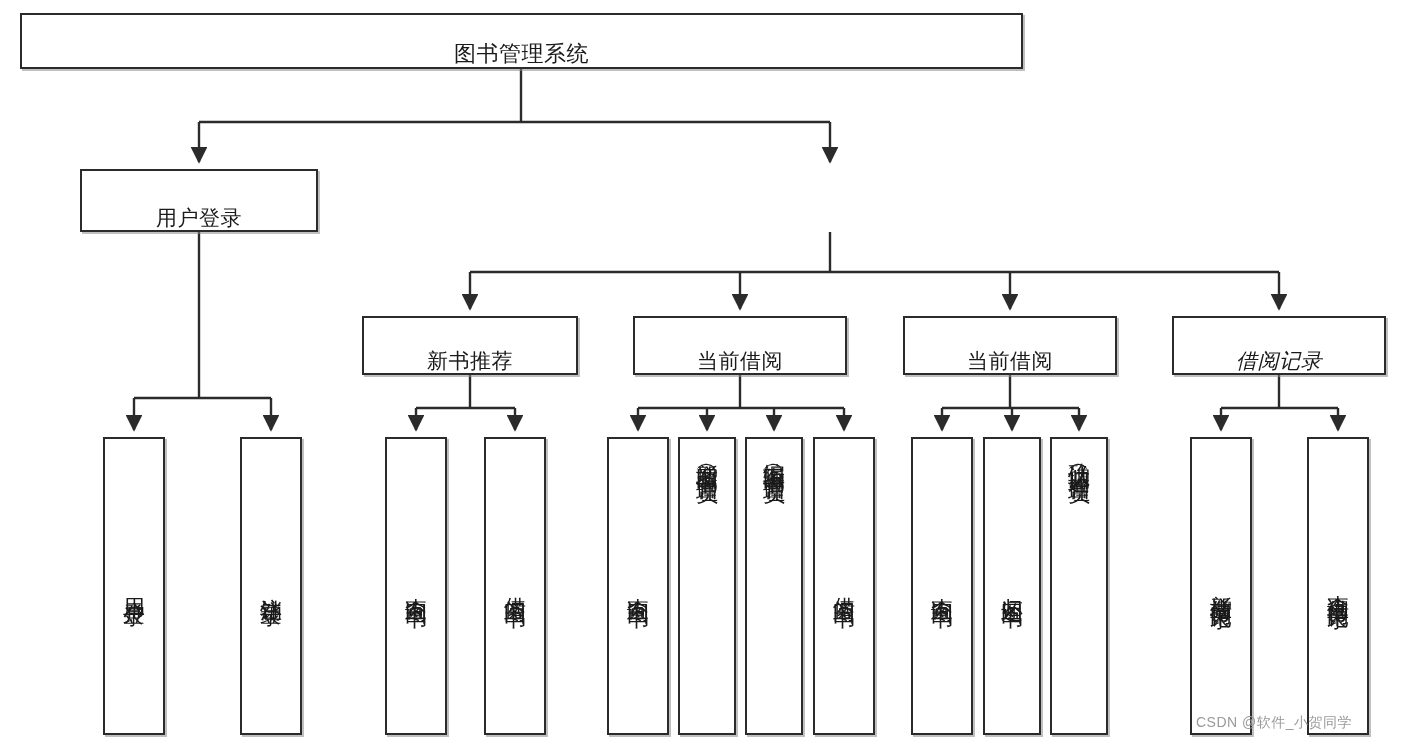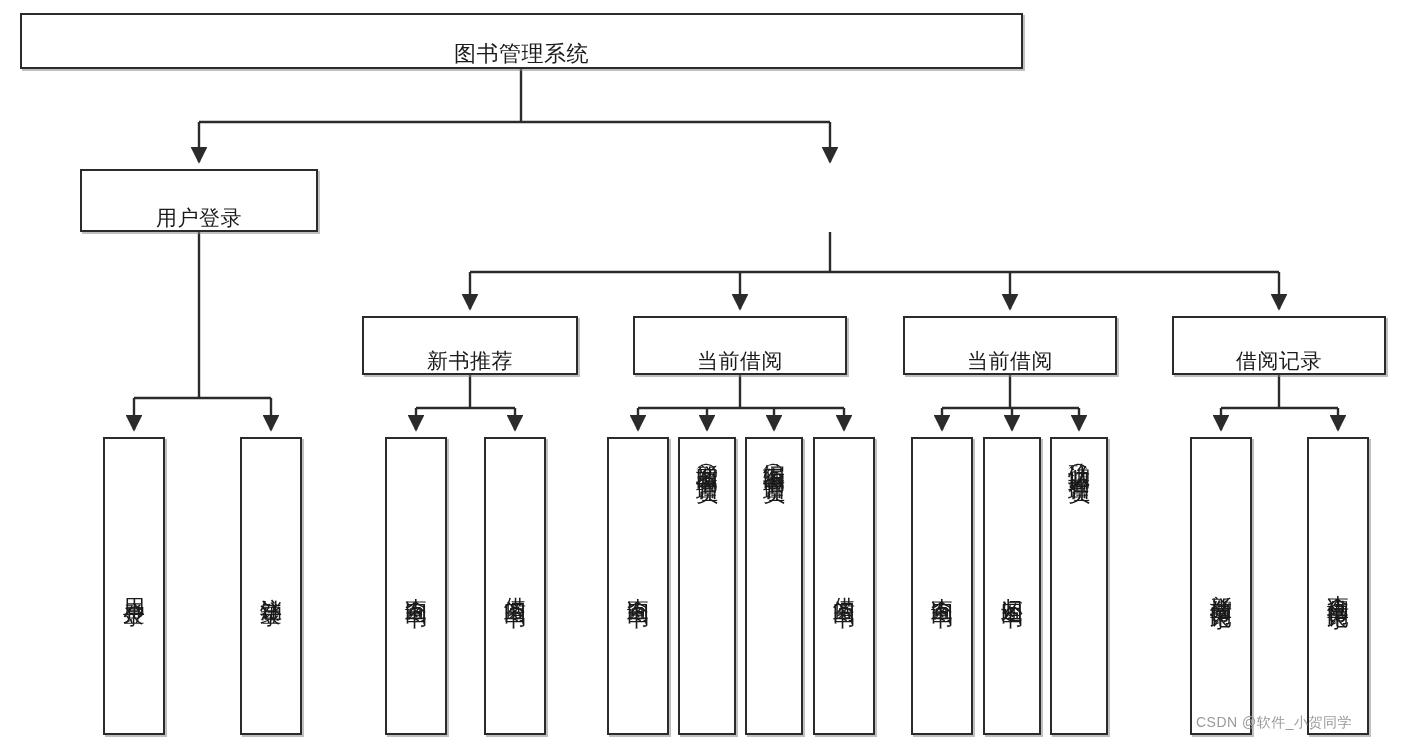--- a/index.html
+++ b/index.html
@@ -142,21 +142,21 @@
 
   <div class="node horiz" id="n-l2-0" style="left: 362px; top: 316px; width: 216px; height: 59px;">
     <span class="label">新书推荐</span>
   </div>
   <div class="node horiz" id="n-l2-1" style="left: 633px; top: 316px; width: 214px; height: 59px;">
     <span class="label">当前借阅</span>
   </div>
   <div class="node horiz" id="n-l2-2" style="left: 903px; top: 316px; width: 214px; height: 59px;">
     <span class="label">当前借阅</span>
   </div>
-  <div class="node horiz" id="n-l2-3" style="left: 1172px; top: 316px; width: 214px; height: 59px;">
+  <div class="node horiz" id="n-l2-3" style="left: 1172px; top: 316px; width: 214px; height: 59px; font-style: italic;">
     <span class="label">借阅记录</span>
   </div>
 
   <div class="node vert mid" id="n-lf-0" style="left: 103px; top: 437px; width: 62px; height: 298px;">
     <span class="label">用户登录</span>
   </div>
   <div class="node vert mid" id="n-lf-1" style="left: 240px; top: 437px; width: 62px; height: 298px;">
     <span class="label">注销登录</span>
   </div>
   <div class="node vert mid" id="n-lf-2" style="left: 385px; top: 437px; width: 62px; height: 298px;">

